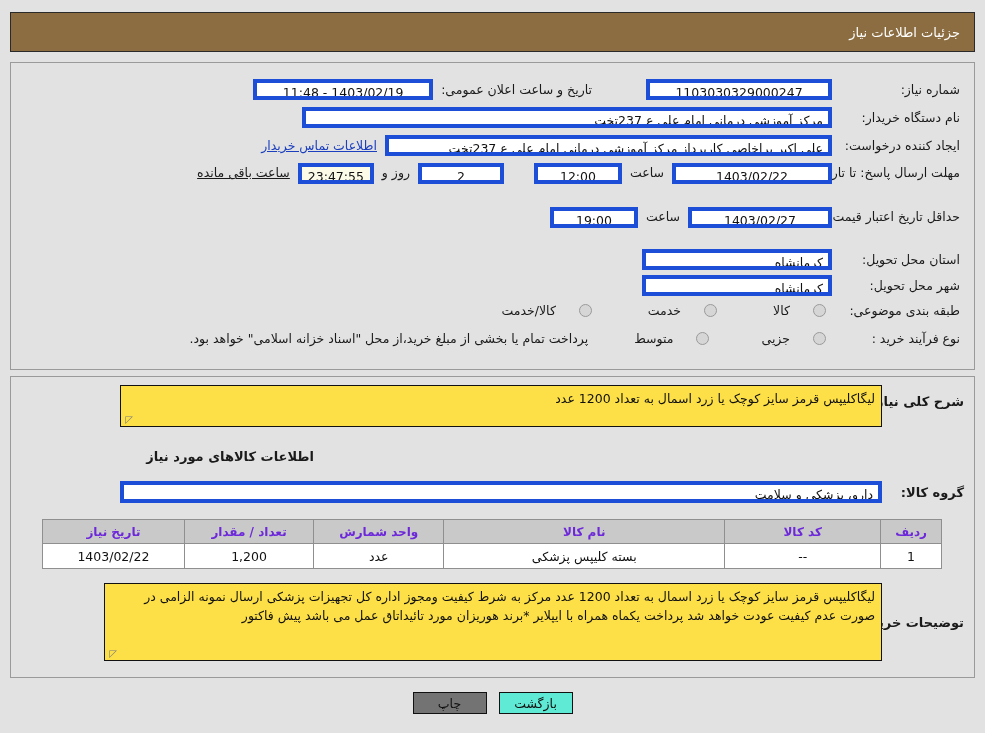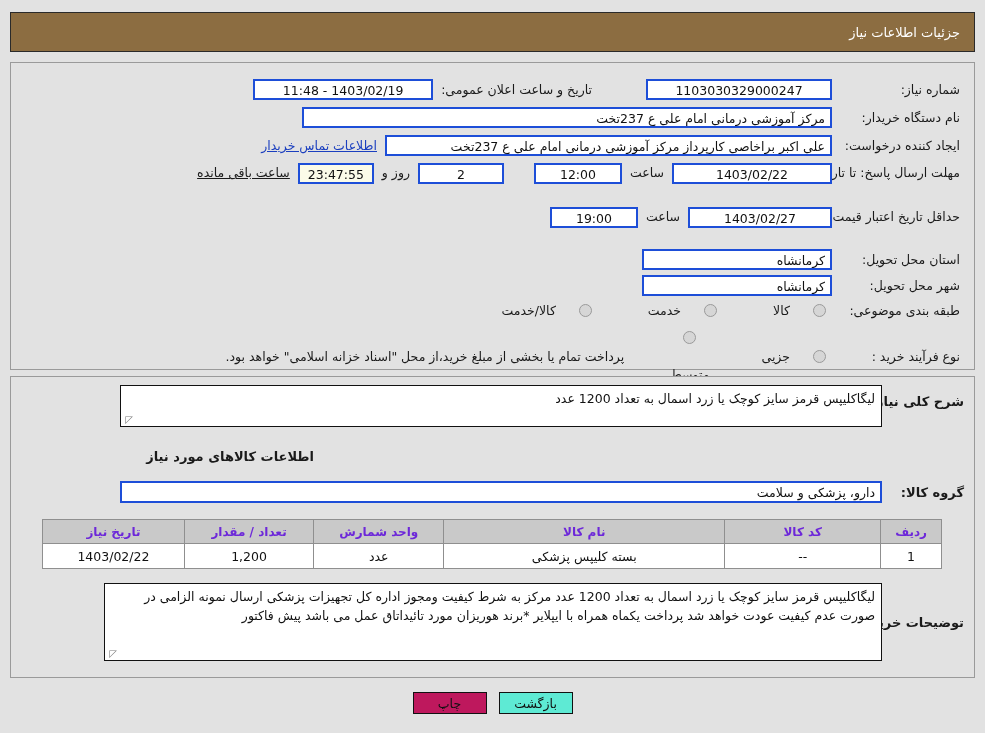--- a/index.html
+++ b/index.html
@@ -62,21 +62,21 @@
     display: flex; align-items: center;
     white-space: nowrap;
   }
   .lbl {
     color: #1a1a1a; font-size: 12.5px;
     white-space: nowrap; text-align: right;
   }
   .lbl2 { font-size: 12.5px; color:#1a1a1a; line-height: 1.25; text-align: right; }
   .box {
     background: #fff;
-    border: 2px solid #1d4ed8;
+    border: 4px solid #1d4ed8;
     height: 21px;
     line-height: 19px;
     padding: 0 5px;
     font-size: 12.5px;
     color: #111;
     overflow: hidden;
     text-overflow: clip;
     white-space: nowrap;
   }
   .box.center { text-align: center; }
@@ -90,21 +90,21 @@
     border: 1px solid #9a9a9a; background: #d6d6d6;
     display: inline-block; position: relative; flex: none;
   }
   .opt { display: flex; align-items: center; gap: 23px; }
 
   
   .panel-mid { left: 10px; top: 376px; width: 965px; height: 302px; }
 
   .sect-h { position:absolute; font-size: 13px; font-weight: bold; color:#1a1a1a; white-space: nowrap;}
   .ta {
-    position: absolute; background:#ffffff; border:1px solid #111;
+    position: absolute; background:#fde047; border:1px solid #111;
     font-size: 12.5px; color:#111; padding: 3px 6px; line-height: 1.55;
     text-align: right; overflow: hidden;
   }
   .ta .grip {
     position: absolute; left: 2px; bottom: 1px;
     width: 10px; height: 10px; color:#7d7d7d; font-size: 10px; line-height: 10px;
   }
 
   
   table.goods {
@@ -123,21 +123,21 @@
   }
 
   
   .btnrow { position:absolute; left:0; top:692px; width:985px; display:flex; justify-content:center; gap: 12px; z-index: 3;}
   .btn {
     border: 1px solid #111; height: 22px; min-width: 74px;
     font-size: 12.5px; color:#111; cursor: pointer;
     display:flex; align-items:center; justify-content:center;
     font-family: "DejaVu Sans", "Liberation Sans", sans-serif;
   }
-  .btn-print { background: #be185d; }
+  .btn-print { background: #737373; }
   .btn-back  { background: #5eead4; }
 </style>
 </head>
 <body>
 
 <div class="page">
 
   <div class="wm-shield" aria-hidden="true">
     <svg width="108" height="118" viewBox="0 0 108 118">
       <path d="M54 2 L104 20 L104 62 C104 92 80 110 54 116 C28 110 4 92 4 62 L4 20 Z" fill="none" stroke="rgba(196,120,120,0.33)" stroke-width="7"></path>
@@ -219,21 +219,21 @@
       </span>
     </div>
 
     <div class="frow" style="right:14px; top:268px; gap:8px;">
       <span class="lbl" style="width:120px;">نوع فرآیند خرید :</span>
 
       <span class="opt" style="margin-right:6px;">
         <span class="radio"></span>
         <span class="lbl">جزیی</span>
       </span>
-      <span class="opt" style="margin-right:44px;flex-direction:column;">
+      <span class="opt" style="margin-right:44px;">
         <span class="radio"></span>
         <span class="lbl">متوسط</span>
       </span>
       <span class="lbl" style="margin-right:38px;">پرداخت تمام یا بخشی از مبلغ خرید،از محل "اسناد خزانه اسلامی" خواهد بود.</span>
     </div>
   </div>
 
   <div class="panel panel-mid">
 
     <div class="sect-h" style="right:10px; top:17px;">شرح کلی نیاز:</div>

